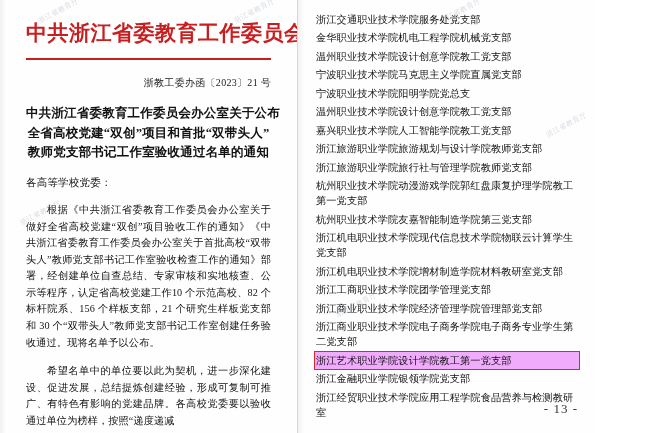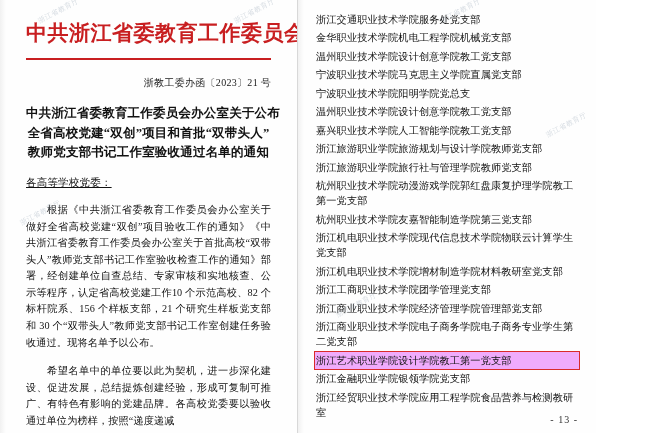--- a/index.html
+++ b/index.html
@@ -86,21 +86,20 @@
     line-height: 1.55;
     color: #111;
     letter-spacing: 0.2px;
   }
   .doc-title div { white-space: nowrap; }
   .recipient {
     margin-top: 14px;
     font-size: 10.5px;
     color: #111;
     letter-spacing: 0.2px;
-    text-decoration: underline;
   }
   .body-para {
     margin-top: 12px;
     font-size: 10.2px;
     line-height: 1.62;
     color: #111;
     text-align: justify;
     text-indent: 0;
     letter-spacing: 0.1px;
   }
@@ -118,23 +117,23 @@
     letter-spacing: 0.1px;
   }
   .list-item.wrap2 { line-height: 1.5; }
   .list-item.highlight {
     outline: 1.4px solid #d92b2b;
     outline-offset: -1px;
     background: #f0abfc;
   }
   .page-number {
     position: absolute;
-    bottom: 8px;
+    bottom: 16px;
     right: 18px;
-    font-size: 10px;
+    font-size: 13px;
     color: #333;
     letter-spacing: 1px;
   }
 
   
   .wm {
     position: absolute;
     color: rgba(120,140,160,0.30);
     font-size: 7px;
     letter-spacing: 0.5px;

